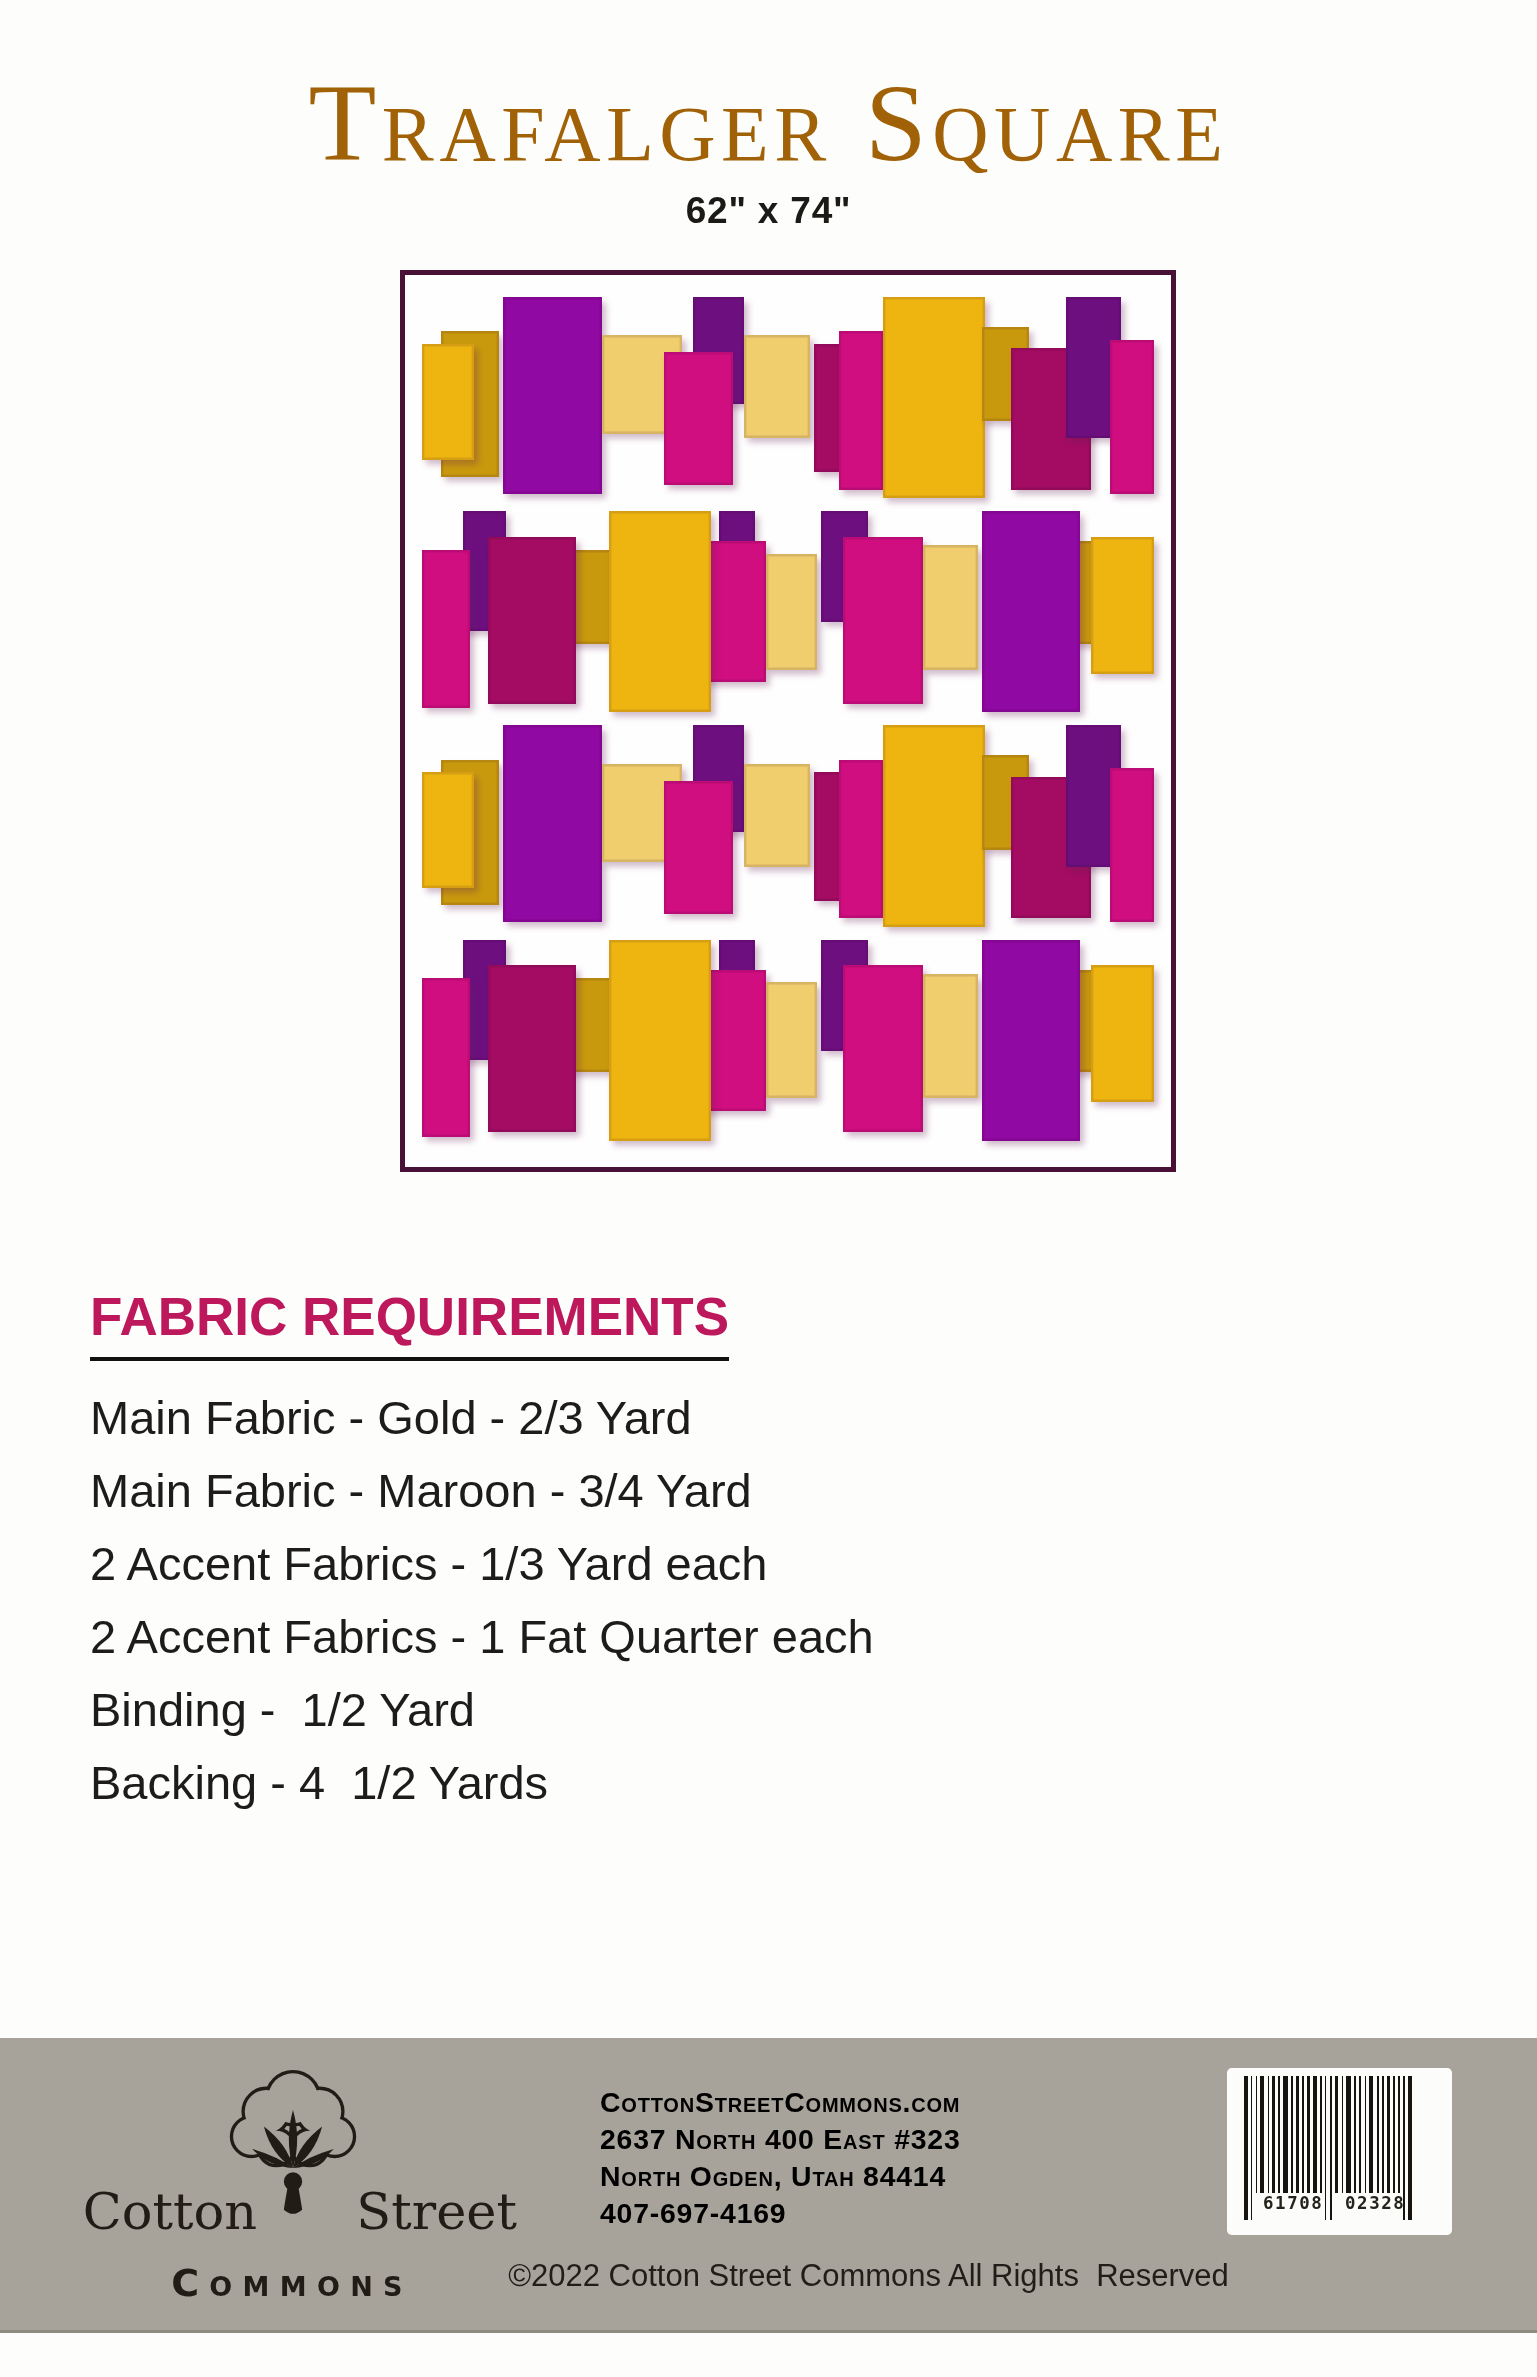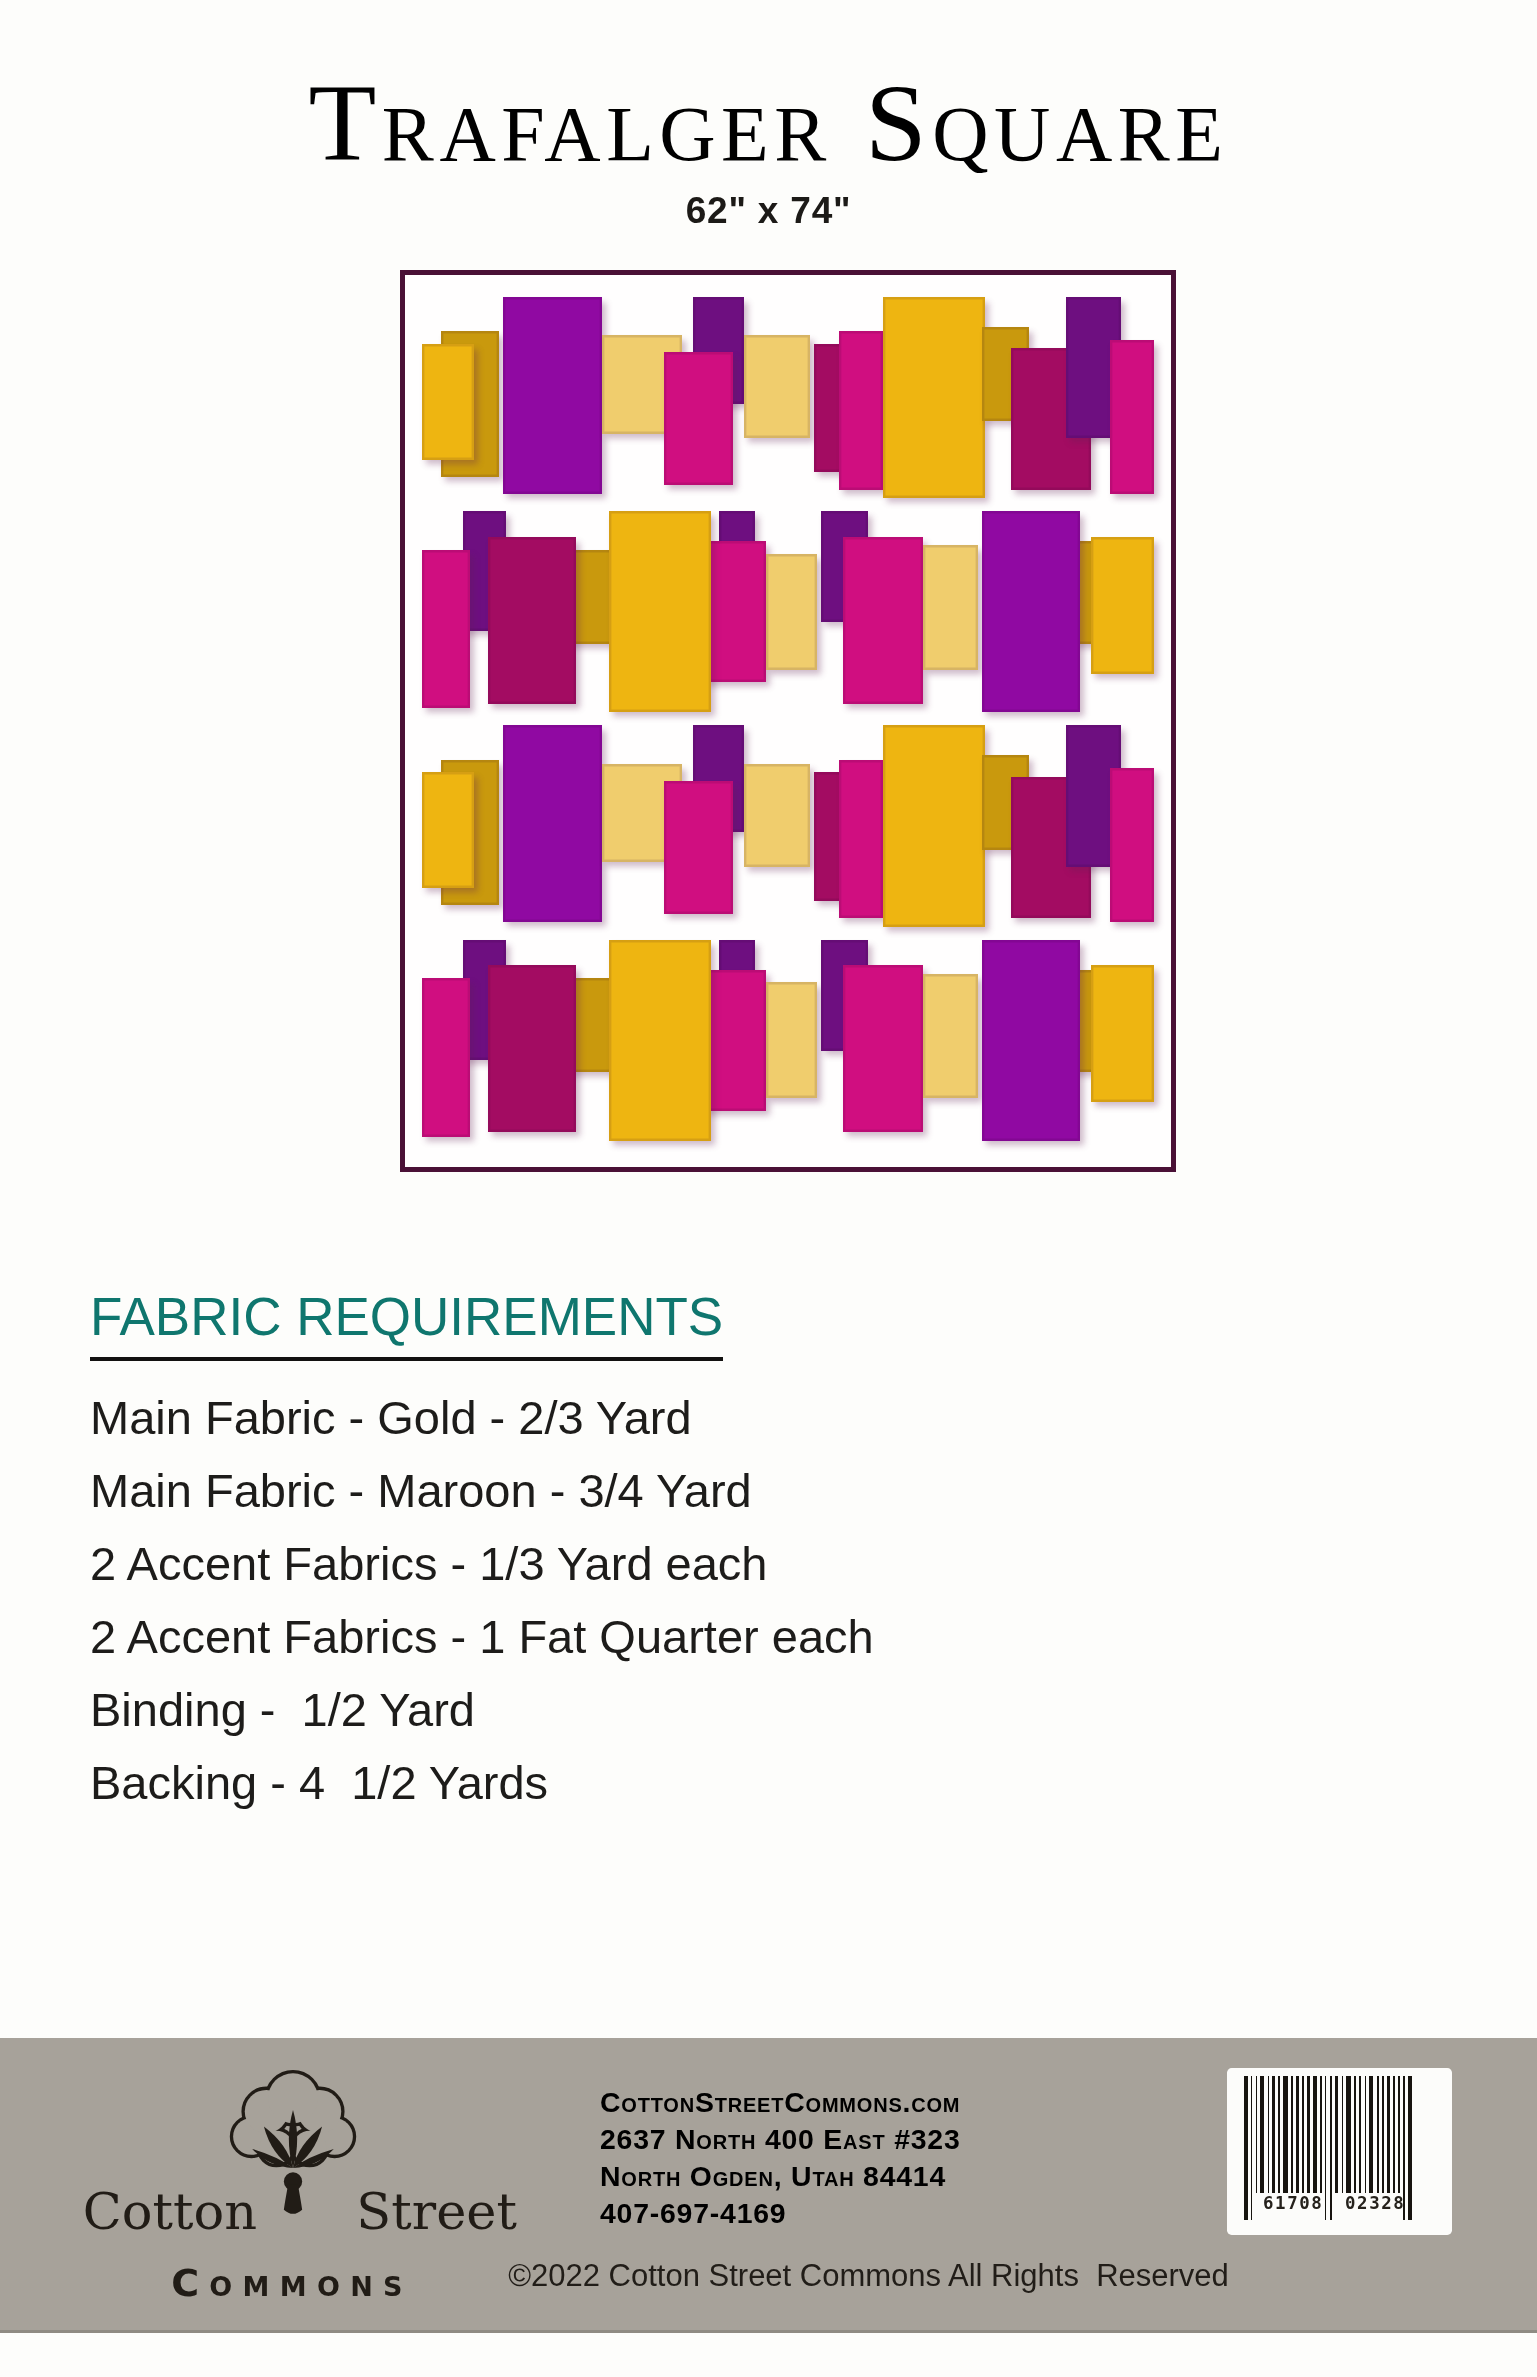--- a/index.html
+++ b/index.html
@@ -10,21 +10,21 @@
     position:relative;
     overflow:hidden;
   }
   .page-title {
     position:absolute; left:0; top:65px; width:100%;
     text-align:center;
     font-family:"Liberation Serif", serif;
     font-variant:small-caps;
     font-size:111px; line-height:1.05;
     letter-spacing:5.5px;
-    color:#000000;
+    color:#a16207;
   }
   .size-label {
     position:absolute; left:0; top:190px; width:100%;
     text-align:center;
     font-size:37px; font-weight:bold; letter-spacing:0.8px;
     color:#1c1a17;
   }
   .quilt-frame {
     position:absolute; left:400px; top:270px;
     width:776px; height:902px;
@@ -34,21 +34,21 @@
     padding:17.4px;
   }
   .quilt-area { position:relative; width:100%; height:100%; }
   .qrect {
     position:absolute;
     box-shadow:4px 4.7px 6.3px rgba(96,32,84,0.30), inset 0 0 0 2.4px rgba(40,0,40,0.12);
   }
   .fr-heading {
     position:absolute; left:90px; top:1286px;
     display:inline-block;
-    font-size:53px; font-weight:normal; color:#0f766e;
+    font-size:53px; font-weight:bold; color:#be185d;
     letter-spacing:0px;
     border-bottom:4.7px solid #121110;
     padding-bottom:9.5px;
   }
   .fr-list {
     position:absolute; left:90px; top:1381px;
     font-size:47px; color:#1d1c1a; line-height:73px;
   }
   .fr-item { white-space:pre; }
   .footer-bar {

